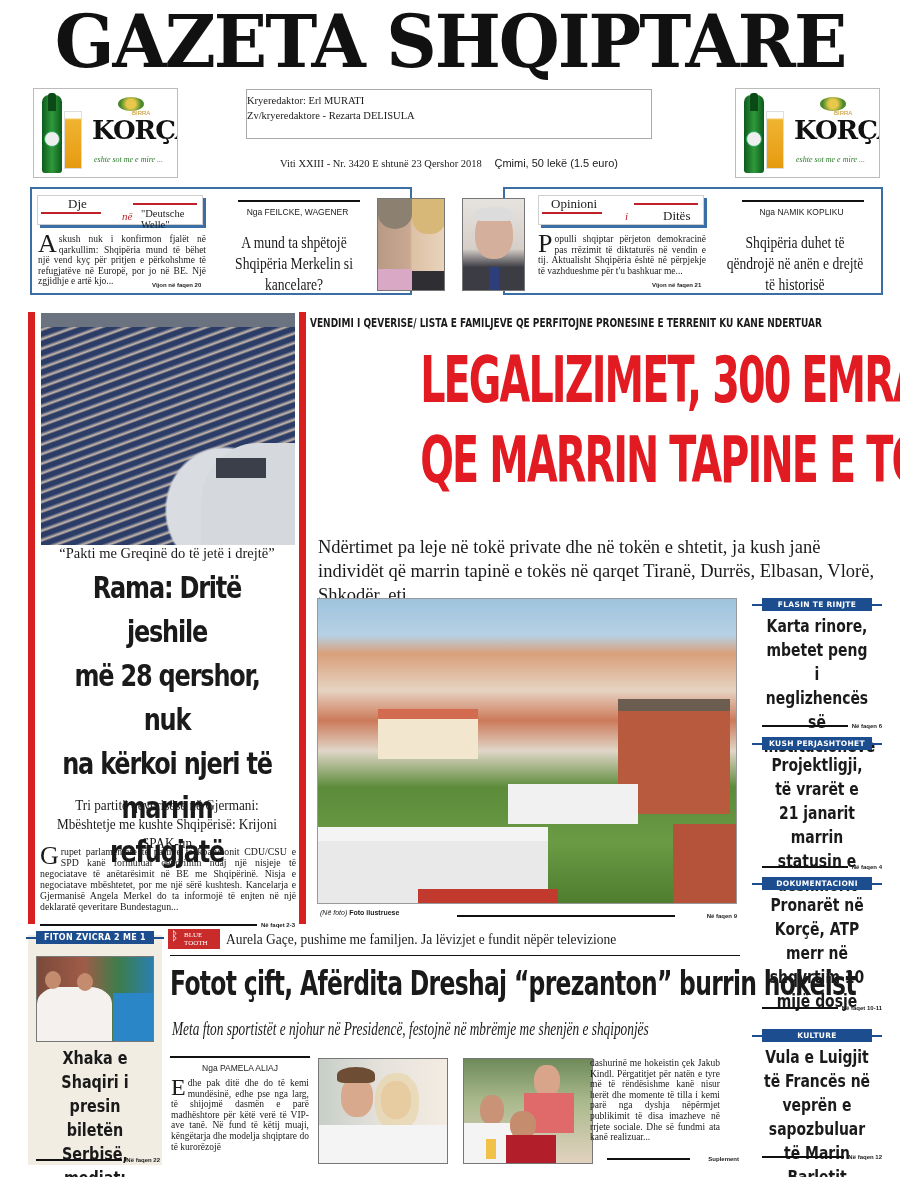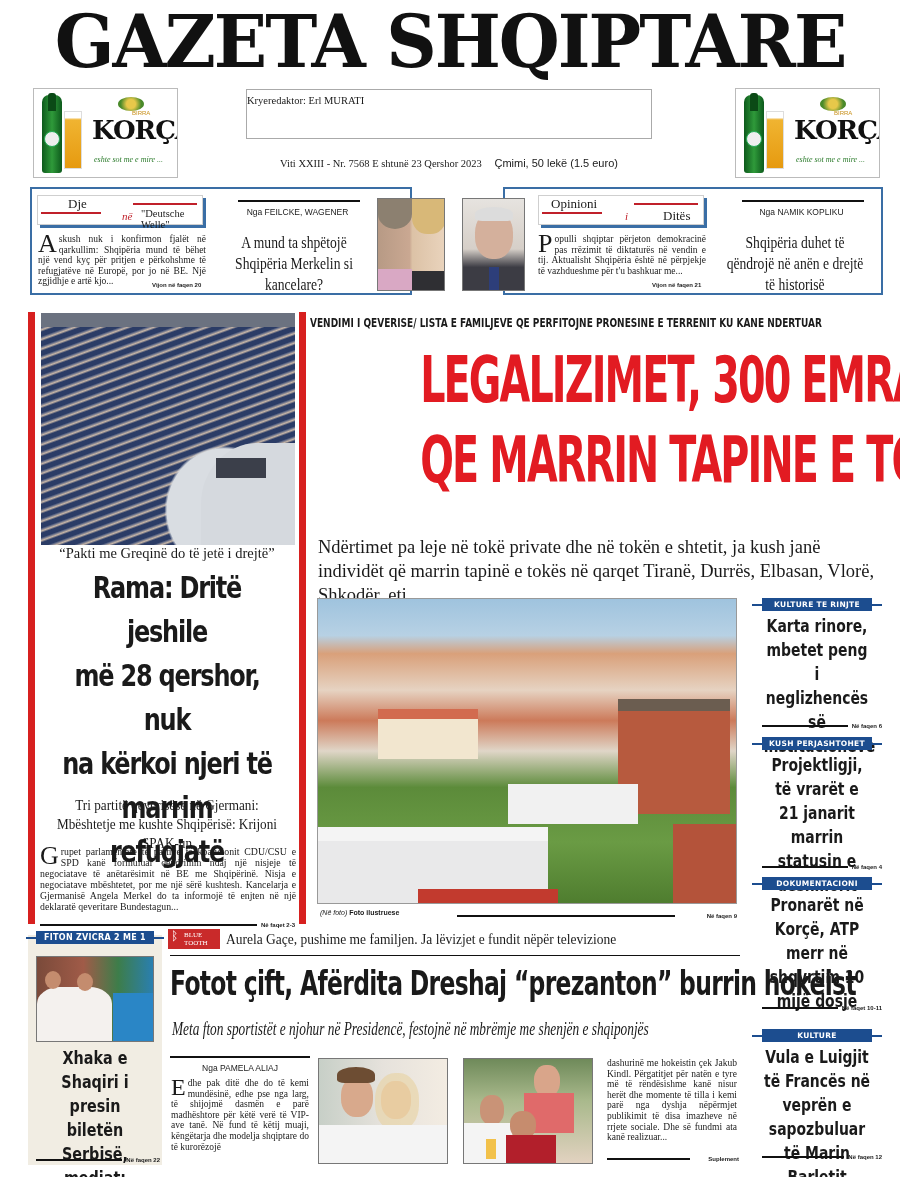--- a/index.html
+++ b/index.html
@@ -96,23 +96,24 @@
     </div>
   <div class="glass"></div>
   <div class="crest"></div>
   <div class="brand-sub">BIRRA</div>
   <div class="brand">KORÇA</div>
   <div class="slogan">eshte sot me e mire ...</div>
 </div>
 
 <div class="abs staff">
   <div>Kryeredaktor: Erl MURATI</div>
+  <div>Zv/kryeredaktore - Rezarta DELISULA</div>
 </div>
 <div class="abs issue">
-  <span>Viti XXIII - Nr. 7568   E shtunë 23 Qershor 2023</span>
+  <span>Viti XXIII - Nr. 3420   E shtunë 23 Qershor 2018</span>
   <span class="price">Çmimi, 50 lekë (1.5 euro)</span>
 </div>
 
 <div class="abs opbox" style="left:30px;top:187px;width:382px;height:108px;"></div>
 <div class="abs op-tag" style="left:37px;top:195px;width:166px;height:30px;">
   <div class="line" style="left:3px;top:16px;width:60px;"></div>
   <div class="line" style="left:95px;top:7px;width:64px;"></div>
   <span class="t1" style="left:30px;top:0px;">Dje</span>
   <span class="t2" style="left:84px;top:14px;">në</span>
   <span class="t3" style="left:103px;top:12px;font-size:10.5px;">"Deutsche Welle"</span>
@@ -194,21 +195,21 @@
 <div class="abs" style="left:320px;top:909px;font-family:'Liberation Sans',sans-serif;font-size:7px;">
   <i>(Në foto)</i> <b>Foto ilustruese</b>
 </div>
 <div class="abs rule-ref" style="left:457px;top:913px;width:280px;">
   <div class="r"></div>
   <span class="pageref" style="margin-left:28px;">Në faqen 9</span>
 </div>
 
 <div class="abs" style="left:752px;top:598px;width:130px;">
   <div class="sec-wrap" style="left:10px;width:110px;top:0;">
-      <div class="sec-label" style="position:relative;">KULTURE TE RINJTE</div>
+      <div class="sec-label" style="position:relative;">FLASIN TE RINJTE</div>
     </div>
   <div class="side-title" style="position:absolute;top:16px;left:0;width:130px;">Karta rinore, mbetet peng i neglizhencës së institucioneve</div>
   <div class="rule-ref" style="position:absolute;top:125px;left:10px;width:120px;">
       <div class="r"></div>
       <span class="pageref">Në faqen 6</span>
     </div>
 </div>
 <div class="abs" style="left:752px;top:737px;width:130px;">
   <div class="sec-wrap" style="left:10px;width:110px;top:0;">
       <div class="sec-label" style="position:relative;">KUSH PERJASHTOHET</div>
@@ -279,17 +280,17 @@
 </div>
 <div class="abs photo" style="left:463px;top:1058px;width:130px;height:106px;background:linear-gradient(180deg,#6f8a5a 0,#a9b98c 40%,#e2d2c0 100%);">
   <div style="position:absolute;left:70px;top:6px;width:26px;height:32px;background:#d9a58a;border-radius:45%;"></div>
   <div style="position:absolute;left:60px;top:34px;width:50px;height:40px;background:#e06a6a;"></div>
   <div style="position:absolute;left:16px;top:36px;width:24px;height:30px;background:#c99377;border-radius:45%;"></div>
   <div style="position:absolute;left:0;top:64px;width:48px;height:42px;background:#f4f4f4;"></div>
   <div style="position:absolute;left:46px;top:52px;width:26px;height:28px;background:#c68c6e;border-radius:45%;"></div>
   <div style="position:absolute;left:42px;top:76px;width:50px;height:30px;background:#b21f2b;"></div>
   <div style="position:absolute;left:22px;top:80px;width:10px;height:20px;background:#f2c14a;"></div>
 </div>
-<div class="abs body-col" style="left:607px;top:1058px;width:130px;">dashurinë me hokeistin çek Jakub Kindl. Përgatitjet për natën e tyre më të rëndësishme kanë nisur herët dhe momente të tilla i kemi parë nga dyshja nëpërmjet publikimit të disa imazheve në rrjete sociale. Dhe së fundmi ata kanë realizuar...</div>
+<div class="abs body-col" style="left:590px;top:1058px;width:130px;">dashurinë me hokeistin çek Jakub Kindl. Përgatitjet për natën e tyre më të rëndësishme kanë nisur herët dhe momente të tilla i kemi parë nga dyshja nëpërmjet publikimit të disa imazheve në rrjete sociale. Dhe së fundmi ata kanë realizuar...</div>
 <div class="abs rule-ref" style="left:607px;top:1156px;width:132px;">
   <div class="r"></div>
   <span class="pageref" style="margin-left:14px;">Suplement</span>
 </div>
 
 </body></html>

